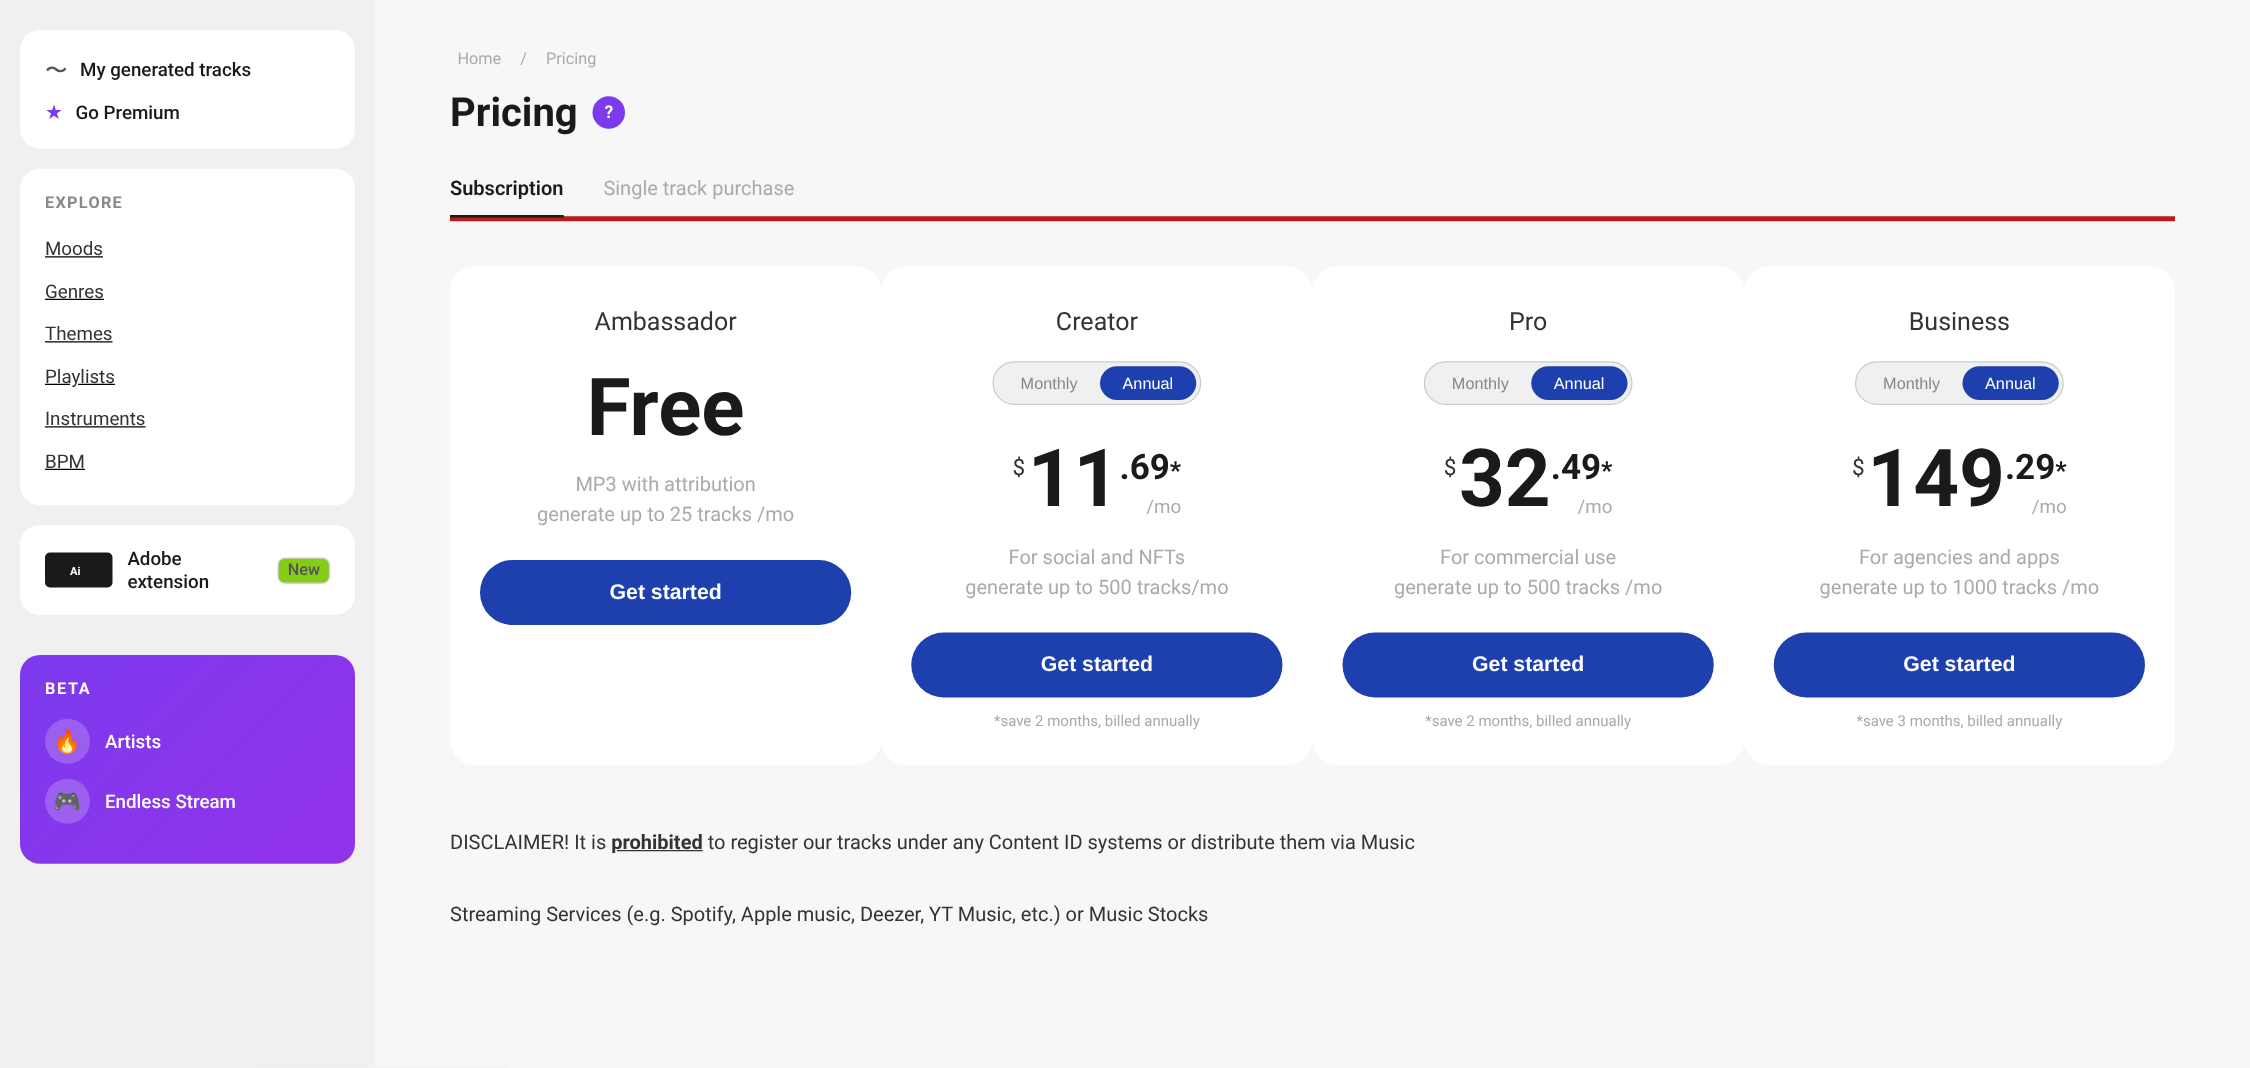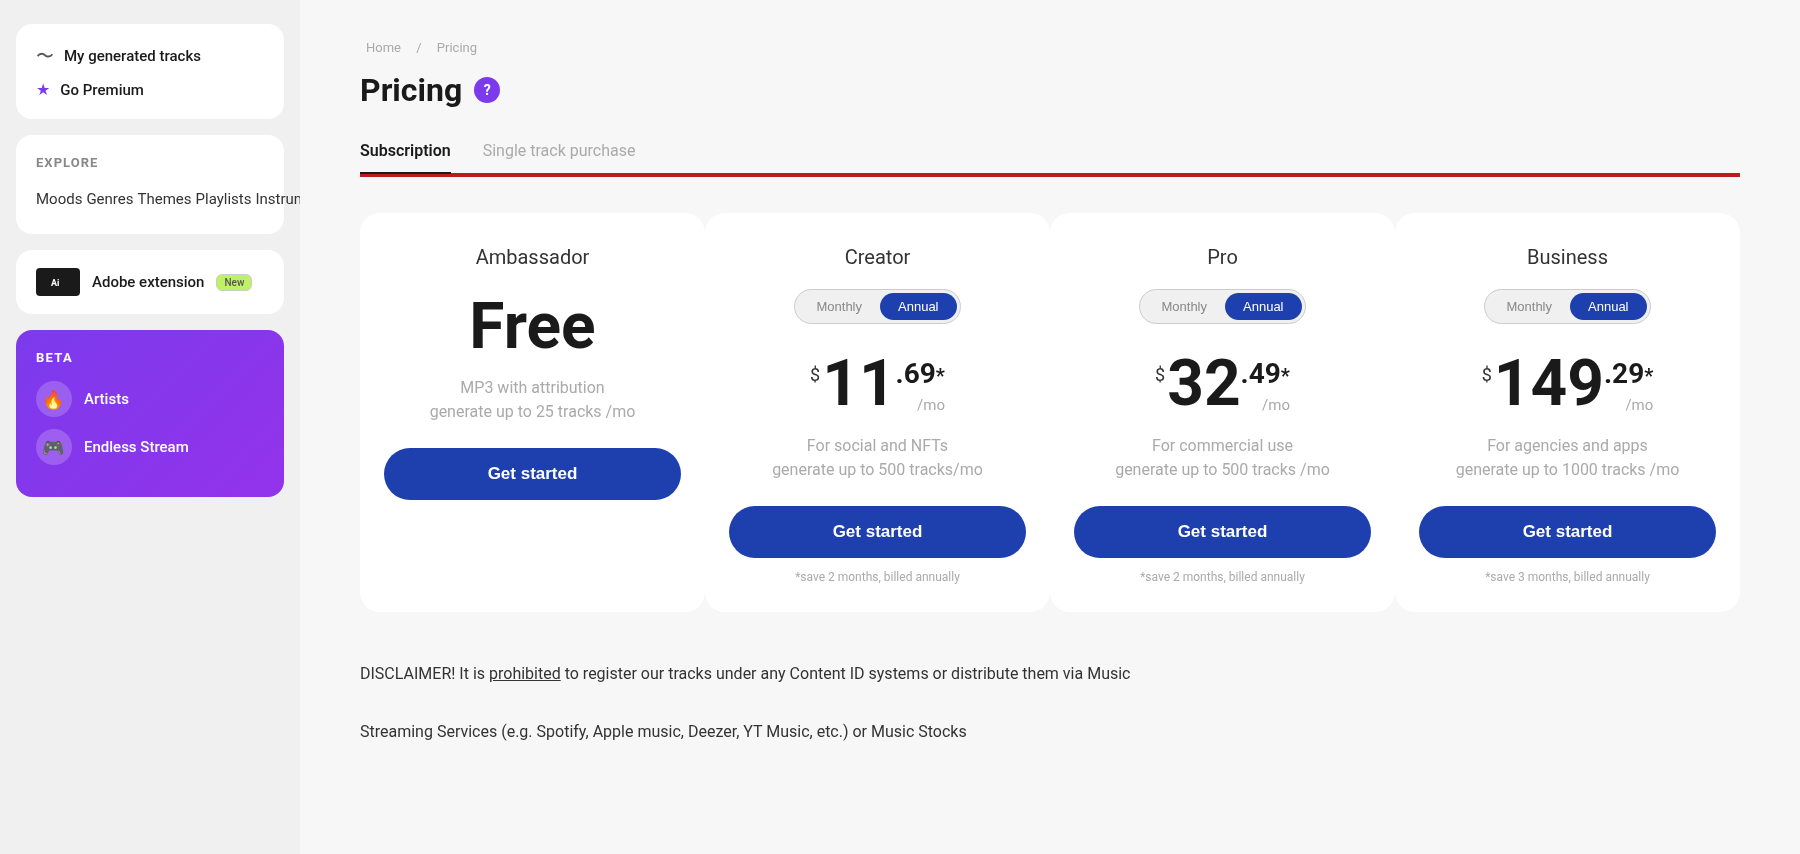--- a/index.html
+++ b/index.html
@@ -61,71 +61,73 @@
     .explore-title {
       font-size: 13px;
       font-weight: 700;
       color: #888;
       letter-spacing: 0.08em;
       margin-bottom: 14px;
     }
 
     .explore-list {
       display: flex;
-      flex-direction: row;
+      flex-direction: column;
       gap: 4px;
+      text-decoration: underline;
     }
 
     .explore-item {
       font-size: 15px;
       color: #333;
       padding: 6px 0;
       cursor: pointer;
     }
 
     .adobe-card {
       display: flex;
       align-items: center;
       gap: 12px;
       padding: 18px 20px;
     }
 
     .adobe-icon {
-      width: 44px;
+      width: 56px;
       height: 28px;
       background: #1a1a1a;
       border-radius: 4px;
       display: flex;
       align-items: center;
       justify-content: center;
       text-align: center;
     }
 
     .adobe-label {
       font-size: 15px;
       color: #1a1a1a;
       font-weight: 500;
     }
 
     .new-badge {
-      background: #bef264;
+      background: #84cc16;
       border: 1px solid #ccc;
       border-radius: 6px;
-      font-size: 10px;
+      font-size: 13px;
       padding: 2px 7px;
       color: #555;
       margin-left: 0;
       font-weight: 500;
     }
 
     .beta-card {
       background: linear-gradient(135deg, #7c3aed, #9333ea);
       border-radius: 16px;
       padding: 20px;
       color: #fff;
+      margin-top: 16px;
     }
 
     .beta-title {
       font-size: 13px;
       font-weight: 700;
       letter-spacing: 0.1em;
       margin-bottom: 16px;
     }
 
     .beta-item {
@@ -347,21 +349,21 @@
     
     .disclaimer {
       font-size: 16px;
       color: #333;
       line-height: 1.8;
       max-width: 1100px;
     }
 
     .disclaimer .prohibited {
       text-decoration: underline;
-      font-weight: 400;
+      font-weight: 700;
     }
   </style>
 </head>
 <body>
 
 <div class="sidebar">
 
   <div class="sidebar-card sidebar-top-card">
     <div class="sidebar-top-item">
       <span class="icon-wave">〜</span>

